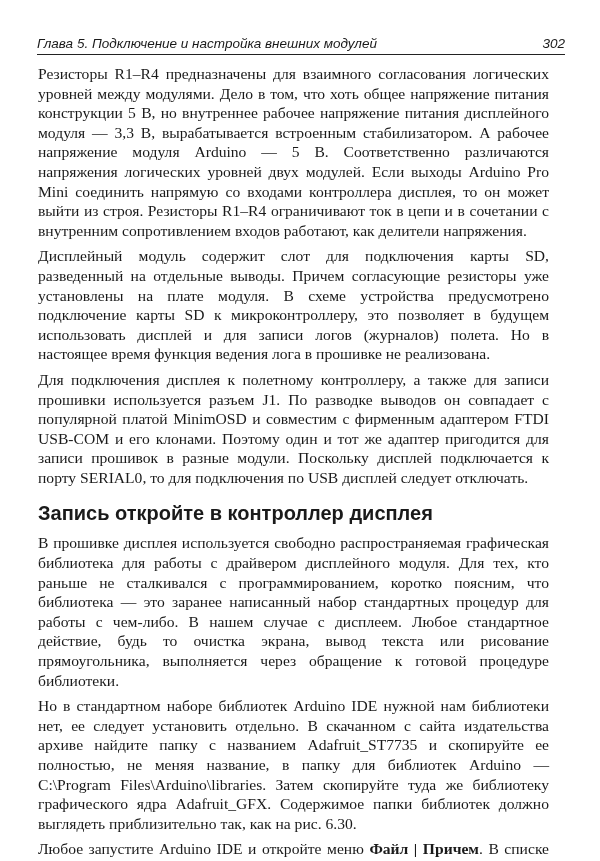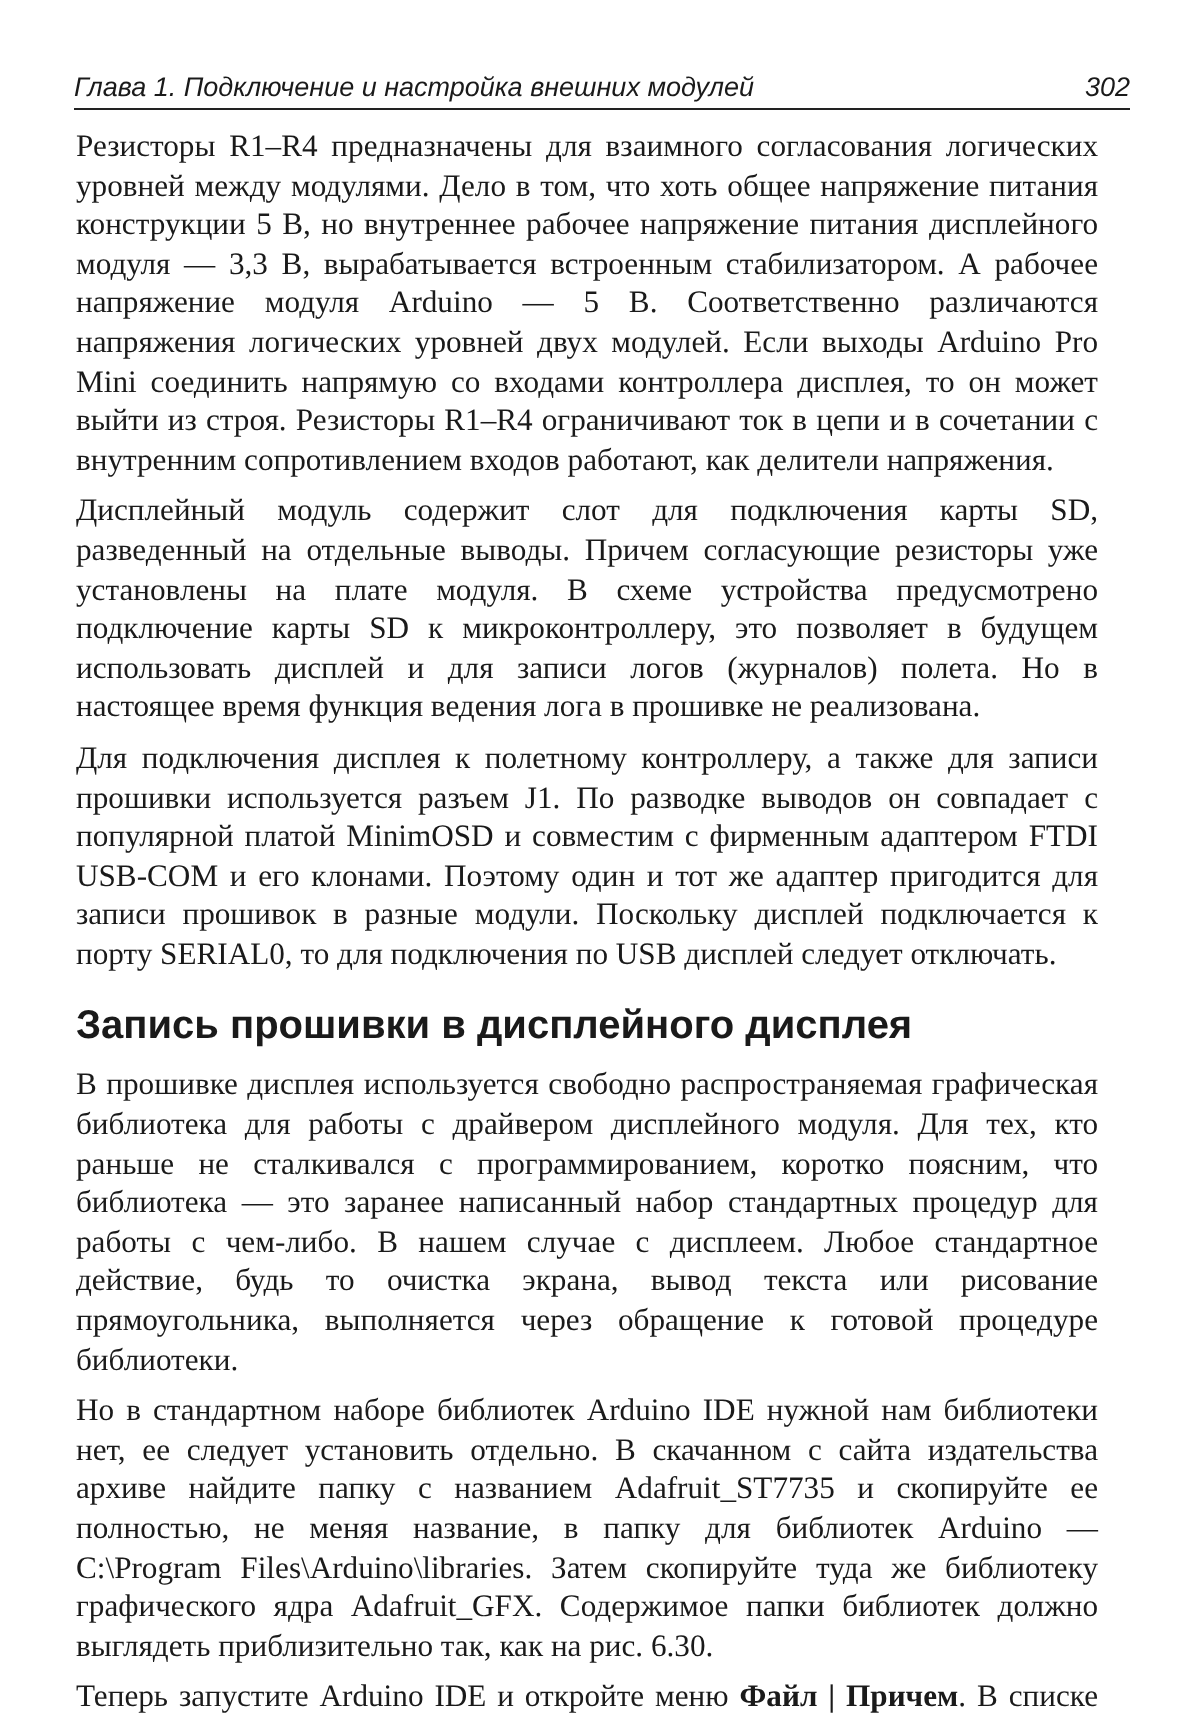--- a/index.html
+++ b/index.html
@@ -12,27 +12,27 @@
   .body { position:absolute; left:38px; top:64px; width:527px;
     font-family:"Liberation Serif", serif; font-size:15.6px; line-height:19.6px; }
   .body p { margin:0 16px 6px 0; text-align:justify; hyphens:manual; }
   h2 { margin:14px 0 8px 0; font-family:"Liberation Sans", sans-serif; font-weight:bold; font-size:20px; line-height:24px; }
   b { font-weight:bold; }
 </style>
 </head>
 <body>
 
 <div class="running-head">
-  <span class="title">Глава 1. Подключение и настройка внешних модулей</span>
+  <span class="title">Глава 5. Подключение и настройка внешних модулей</span>
   <span class="page">302</span>
 </div>
 
 <div class="body">
   <p>Резисторы R1–R4 предназначены для взаимного согласования логических уровней между модулями. Дело в том, что хоть общее напряжение питания конструкции 5 В, но внутреннее рабочее напряжение питания дисплейного модуля — 3,3 В, вырабатывается встроенным стабилизатором. А рабочее напряжение модуля Arduino — 5 В. Соответственно различаются напряжения логических уровней двух модулей. Если выходы Arduino Pro Mini соединить напрямую со входами контроллера дисплея, то он может выйти из строя. Резисторы R1–R4 ограничивают ток в цепи и в сочетании с внутренним сопротивлением входов работают, как делители напряжения.</p>
   <p>Дисплейный модуль содержит слот для подключения карты SD, разведенный на отдельные выводы. Причем согласующие резисторы уже установлены на плате модуля. В схеме устройства предусмотрено подключение карты SD к микроконтроллеру, это позволяет в будущем использовать дисплей и для записи логов (журналов) полета. Но в настоящее время функция ведения лога в прошивке не реализована.</p>
   <p>Для подключения дисплея к полетному контроллеру, а также для записи прошивки используется разъем J1. По разводке выводов он совпадает с популярной платой MinimOSD и совместим с фирменным адаптером FTDI USB-COM и его клонами. Поэтому один и тот же адаптер пригодится для записи прошивок в разные модули. Поскольку дисплей подключается к порту SERIAL0, то для подключения по USB дисплей следует отключать.</p>
 
-  <h2>Запись прошивки в дисплейного дисплея</h2>
+  <h2>Запись откройте в контроллер дисплея</h2>
   <p>В прошивке дисплея используется свободно распространяемая графическая библиотека для работы с драйвером дисплейного модуля. Для тех, кто раньше не сталкивался с программированием, коротко поясним, что библиотека — это заранее написанный набор стандартных процедур для работы с чем-либо. В нашем случае с дисплеем. Любое стандартное действие, будь то очистка экрана, вывод текста или рисование прямоугольника, выполняется через обращение к готовой процедуре библиотеки.</p>
   <p>Но в стандартном наборе библиотек Arduino IDE нужной нам библиотеки нет, ее следует установить отдельно. В скачанном с сайта издательства архиве найдите папку с названием Adafruit_ST7735 и скопируйте ее полностью, не меняя название, в папку для библиотек Arduino — C:\Program Files\Arduino\libraries. Затем скопируйте туда же библиотеку графического ядра Adafruit_GFX. Содержимое папки библиотек должно выглядеть приблизительно так, как на рис. 6.30.</p>
-  <p><span>Теперь запустите Arduino IDE и откройте меню </span><b>Файл | Причем</b><span>. В списке должна появиться строка </span><b>Adafruit_ST7735</b><span>. Это означает, что графическая библиотека установлена правильно. Номер в ее названии соответствует номеру микросхемы драйвера дисплея.</span></p>
+  <p><span>Любое запустите Arduino IDE и откройте меню </span><b>Файл | Причем</b><span>. В списке должна появиться строка </span><b>Adafruit_ST7735</b><span>. Это означает, что графическая библиотека установлена правильно. Номер в ее названии соответствует номеру микросхемы драйвера дисплея.</span></p>
 
 </div>
 
 </body></html>

